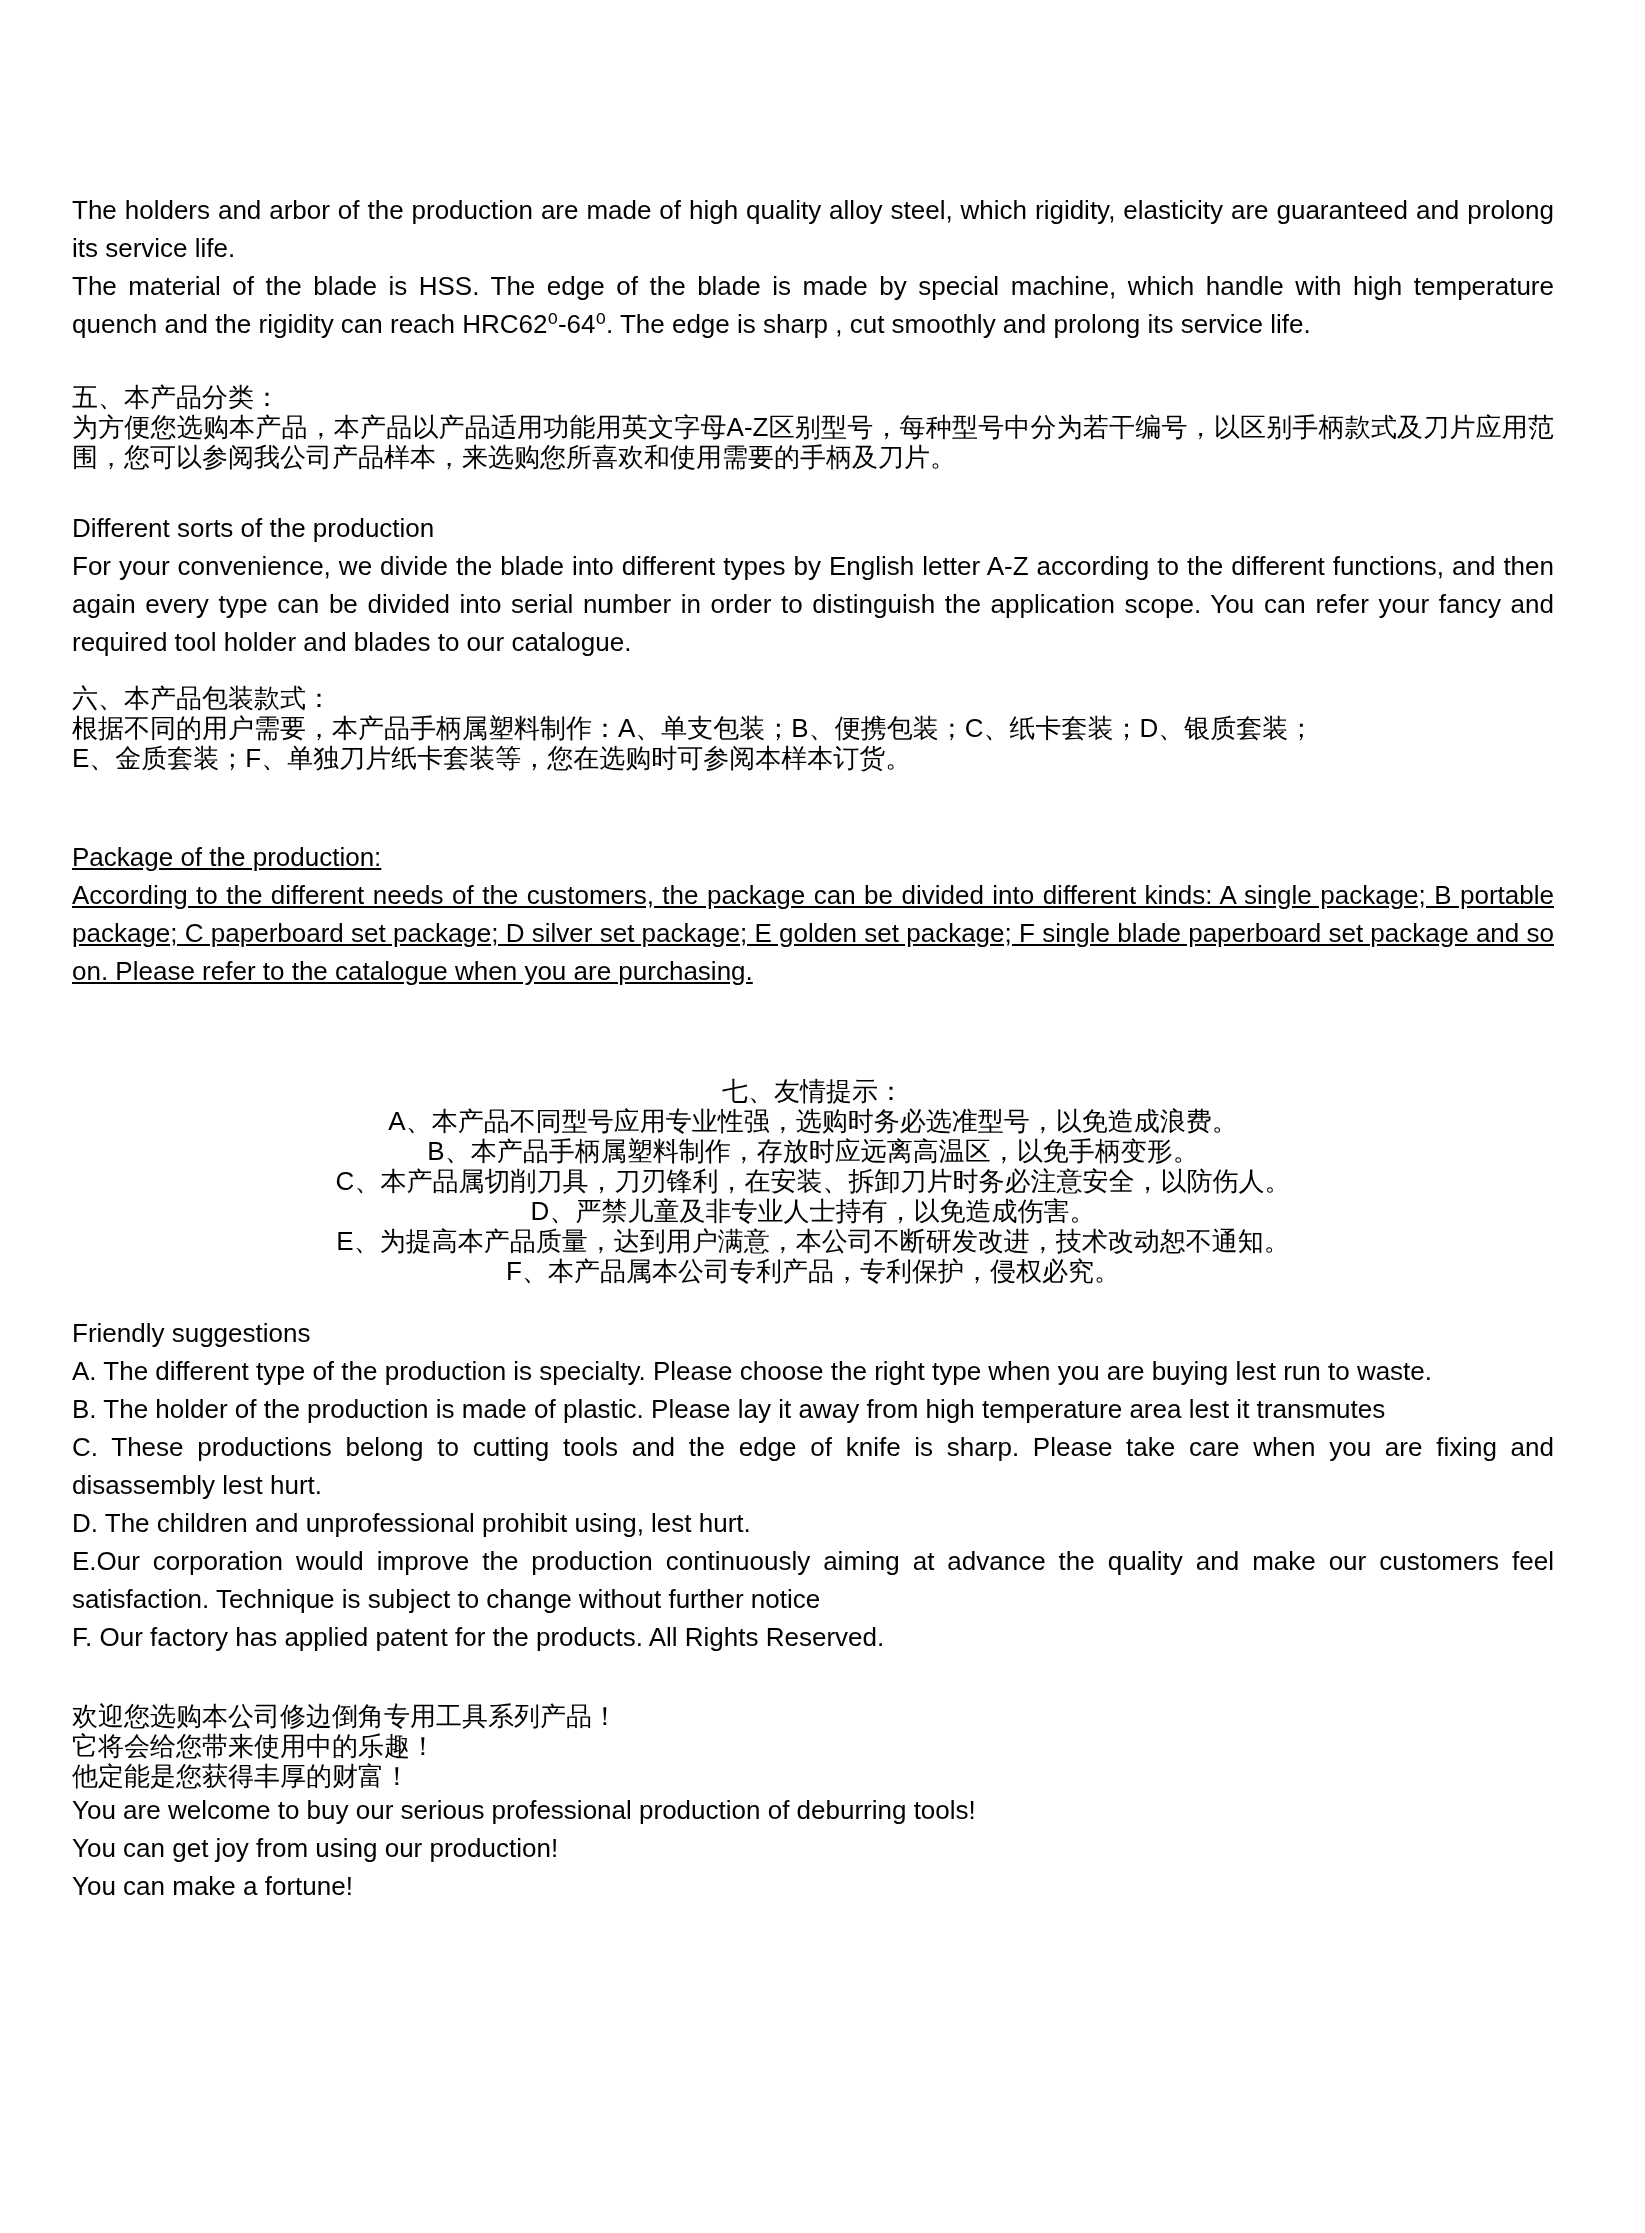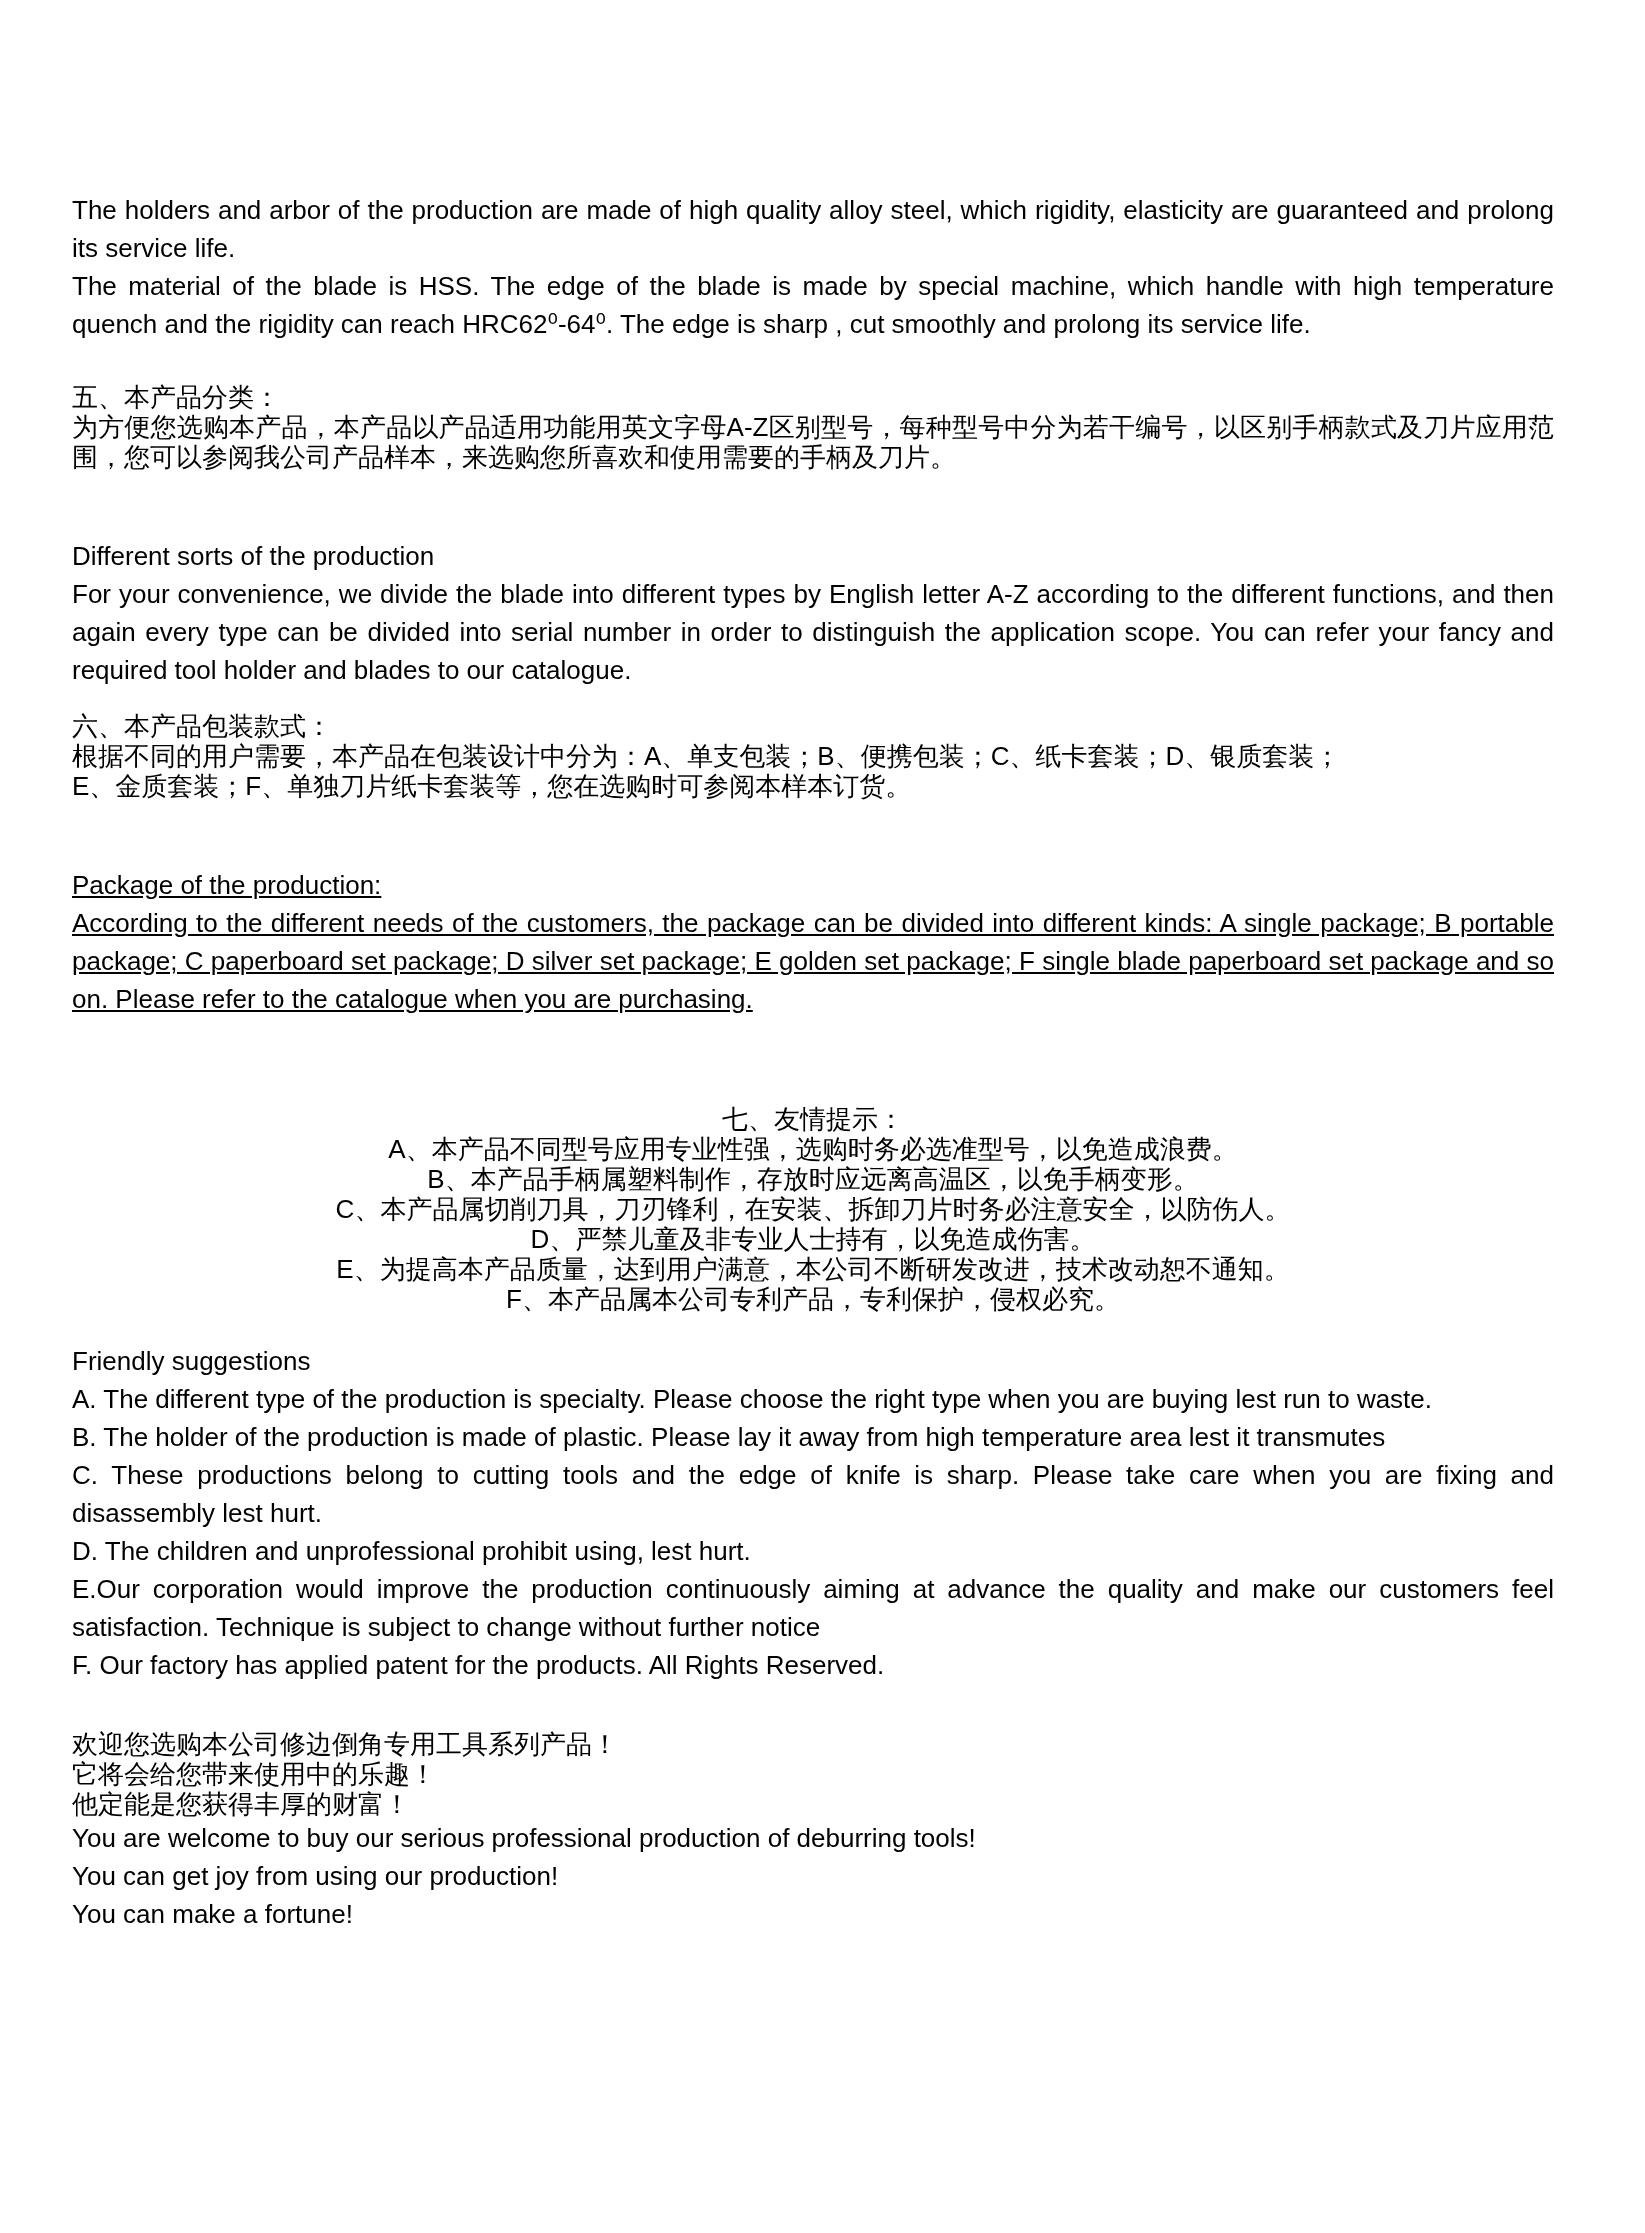--- a/index.html
+++ b/index.html
@@ -9,21 +9,21 @@
     height: 2234px;
     overflow: hidden;
     color: #000000;
     font-family: "Liberation Sans", "DejaVu Sans", sans-serif;
   }
   .page { padding: 191px 92px 0 72px; }
   .en { font-size: 26px; line-height: 38px; }
   .zh { font-size: 26px; line-height: 30px; }
   .justify { text-align: justify; }
   .blk-s5zh { margin-top: 39px; }
-  .blk-s5en { margin-top: 65px; }
+  .blk-s5en { margin-top: 37px; }
   .blk-s6zh { margin-top: 22px; }
   .blk-s6en { margin-top: 65px; text-decoration: underline; }
   .blk-s7zh { margin-top: 86px; text-align: center; }
   .blk-s7en { margin-top: 28px; }
   .blk-wzh  { margin-top: 45px; }
   .blk-yen  { }
 </style>
 </head>
 <body>
 
@@ -39,21 +39,21 @@
     <p class="zh justify">为方便您选购本产品，本产品以产品适用功能用英文字母A-Z区别型号，每种型号中分为若干编号，以区别手柄款式及刀片应用范围，您可以参阅我公司产品样本，来选购您所喜欢和使用需要的手柄及刀片。</p>
   </section>
 
   <section class="blk-s5en">
     <p class="en">Different sorts of the production</p>
     <p class="en justify">For your convenience, we divide the blade into different types by English letter A-Z according to the different functions, and then again every type can be divided into serial number in order to distinguish the application scope. You can refer your fancy and required tool holder and blades to our catalogue.</p>
   </section>
 
   <section class="blk-s6zh">
     <p class="zh">六、本产品包装款式：</p>
-    <p class="zh">根据不同的用户需要，本产品在包装设计中分为：A、单支包装；B、便携包装；C、纸卡套装；D、银质套装；</p>
+    <p class="zh">根据不同的用户需要，本产品手柄属塑料制作：A、单支包装；B、便携包装；C、纸卡套装；D、银质套装；</p>
     <p class="zh">E、金质套装；F、单独刀片纸卡套装等，您在选购时可参阅本样本订货。</p>
   </section>
 
   <section class="blk-s6en">
     <p class="en">Package of the production:</p>
     <p class="en justify">According to the different needs of the customers, the package can be divided into different kinds:  A single package;  B portable package;  C paperboard set package;  D silver set package; E golden set package;  F single blade paperboard set package and so on. Please refer to the catalogue when you are purchasing.</p>
   </section>
 
   <section class="blk-s7zh">
     <p class="zh">七、友情提示：</p>

